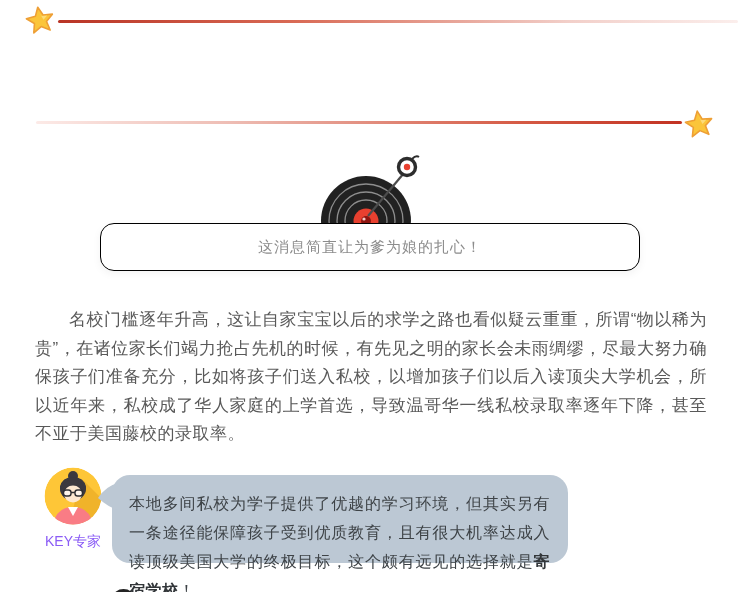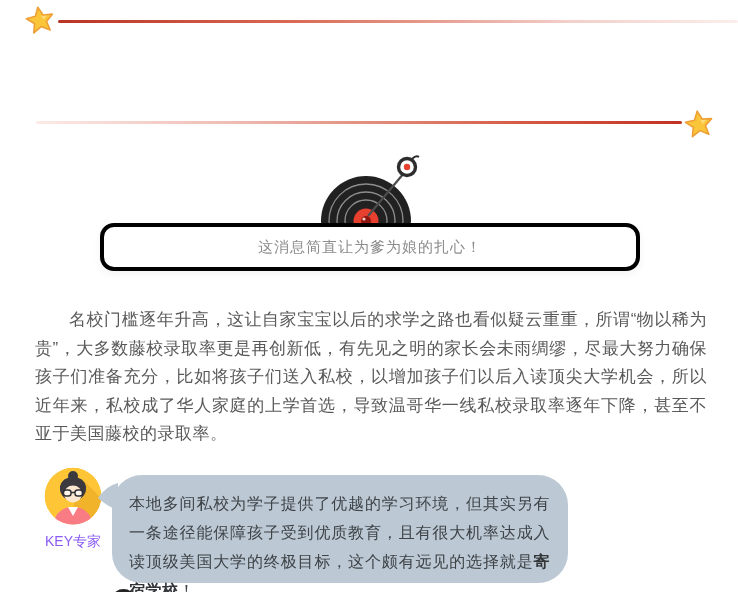--- a/index.html
+++ b/index.html
@@ -44,21 +44,21 @@
     left: 300px; top: 150px;
     width: 130px; height: 110px;
   }
 
   
   .quote-box {
     position: absolute;
     left: 100px; top: 223px;
     width: 540px; height: 48px;
     background: #ffffff;
-    border: 4px solid #000000;
+    border: 1px solid #000000;
     border-radius: 14px;
     box-shadow: 0 3px 8px rgba(0,0,0,0.05);
     display: flex;
     align-items: center;
     justify-content: center;
   }
   .quote-text {
     font-size: 15px;
     color: #8c8c8c;
     letter-spacing: 1px;
@@ -89,23 +89,23 @@
   .expert-name {
     display: block;
     margin-top: 4px;
     font-size: 14px;
     color: #8b5cf6;
   }
 
   .speech-bubble {
     position: absolute;
     left: 112px; top: 475px;
-    width: 456px; height: 108px;
+    width: 456px; height: 88px;
     background: #bcc8d4;
-    border-radius: 30px;
+    border-radius: 18px;
     padding: 14px 18px 0 17px;
   }
   .speech-bubble .tail {
     position: absolute;
     left: -14px; top: 8px;
     width: 20px; height: 30px;
   }
   .speech-text {
     font-size: 16px;
     line-height: 29px;
@@ -153,21 +153,21 @@
     <line x1="68" y1="66" x2="104" y2="23" stroke="#4c4c4c" stroke-width="2.2"></line>
     <circle cx="107" cy="17" r="8.5" fill="#ffffff" stroke="#2d2d2d" stroke-width="3.4"></circle>
     <circle cx="107" cy="17" r="3.2" fill="#e8402f"></circle>
     <path d="M112 9 q4 -4 7 -2" fill="none" stroke="#2d2d2d" stroke-width="2"></path>
   </svg>
 
   <div class="quote-box">
     <span class="quote-text">这消息简直让为爹为娘的扎心！</span>
   </div>
 
-  <p class="article-paragraph">名校门槛逐年升高，这让自家宝宝以后的求学之路也看似疑云重重，所谓“物以稀为贵”，大多数藤校录取率更是再创新低，有先见之明的家长会未雨绸缪，尽最大努力确保孩子们准备充分，比如将孩子们送入私校，以增加孩子们以后入读顶尖大学机会，所以近年来，私校成了华人家庭的上学首选，导致温哥华一线私校录取率逐年下降，甚至不亚于美国藤校的录取率。</p>
+  <p class="article-paragraph">名校门槛逐年升高，这让自家宝宝以后的求学之路也看似疑云重重，所谓“物以稀为贵”，在诸位家长们竭力抢占先机的时候，有先见之明的家长会未雨绸缪，尽最大努力确保孩子们准备充分，比如将孩子们送入私校，以增加孩子们以后入读顶尖大学机会，所以近年来，私校成了华人家庭的上学首选，导致温哥华一线私校录取率逐年下降，甚至不亚于美国藤校的录取率。</p>
 
   <div class="expert-avatar-wrap">
     <svg class="expert-avatar" viewBox="0 0 58 58">
       <defs>
         <clipPath id="avclip">
             <circle cx="29" cy="29" r="28.5"></circle>
           </clipPath>
       </defs>
       <g clip-path="url(#avclip)">
         <circle cx="29" cy="29" r="28.5" fill="#fec637"></circle>

